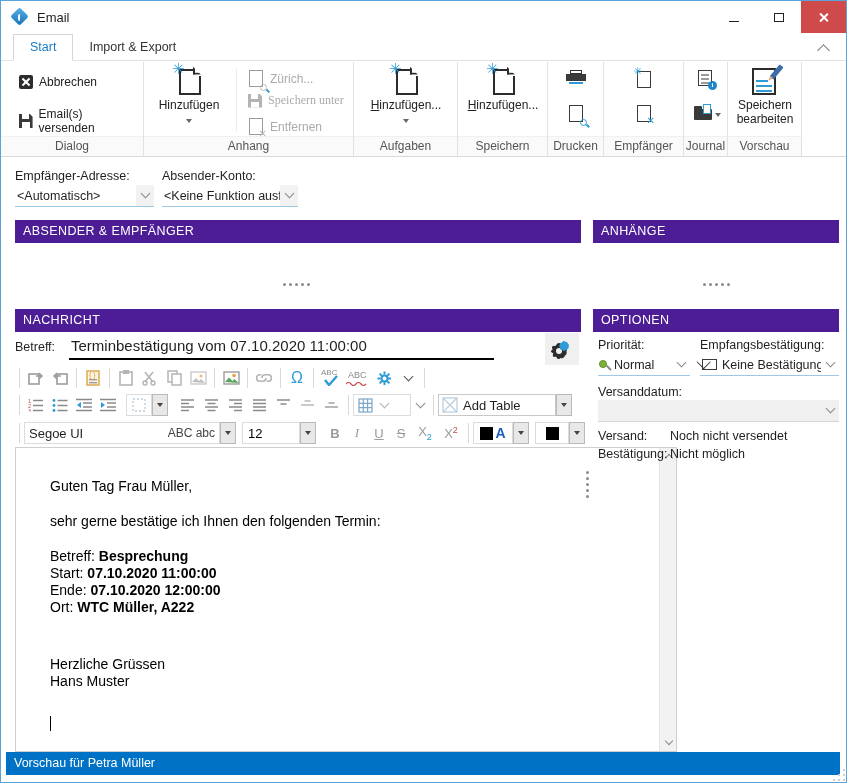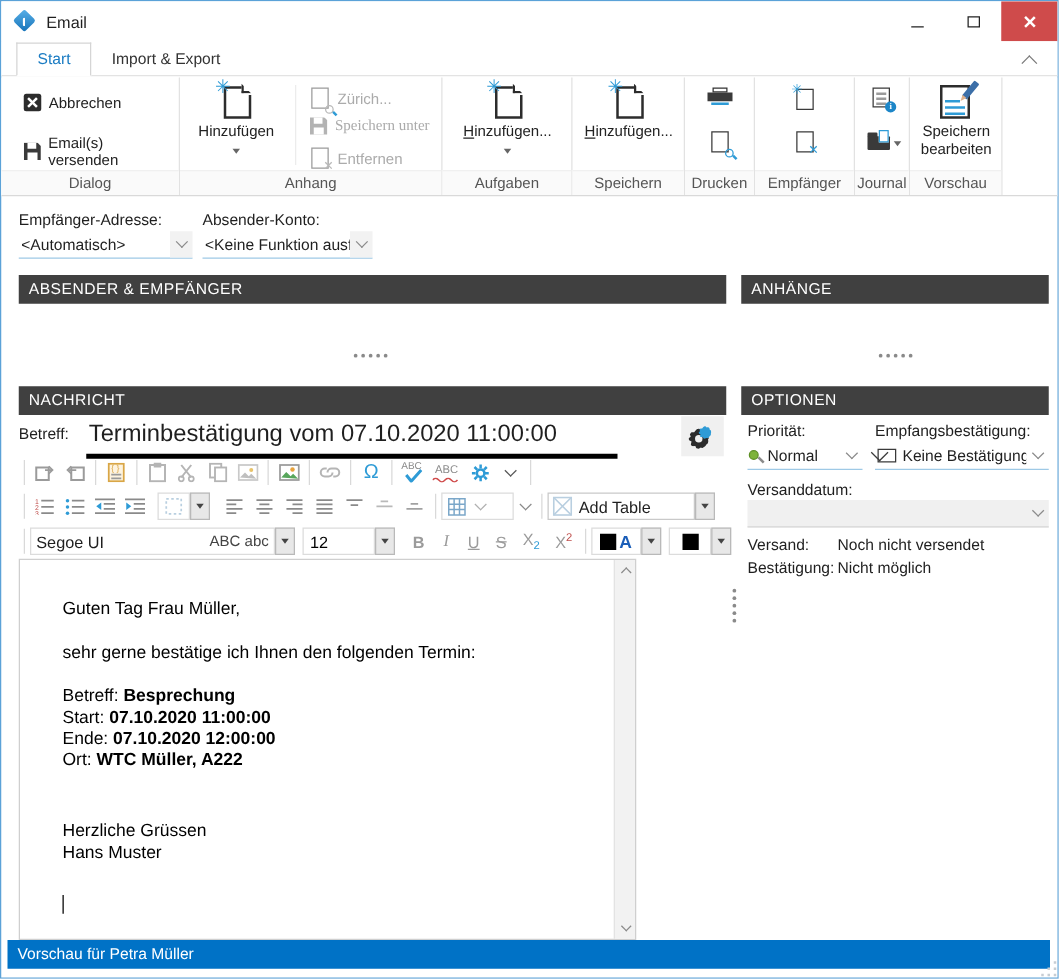--- a/index.html
+++ b/index.html
@@ -77,30 +77,30 @@
   .folder-ic .back { position:absolute; left:0; bottom:0; width:18px; height:11px; background:#3a3a3a; border-radius:1px; }
   .folder-ic .tab-f { position:absolute; left:0; top:0; width:8px; height:4px; background:#3a3a3a; border-radius:1px; }
   .folder-ic .pg { position:absolute; right:1px; top:-2px; width:8px; height:10px; background:#fff; border:1.4px solid #2e9bd6; }
 
   
   .lbl { font-size:12.5px; color:#1f1f1f; }
   .combo { position:absolute; height:22px; background:#fff; border-bottom:1px solid #9ec9e6; display:flex; align-items:center; font-size:12.5px; color:#1f1f1f; }
   .combo .ctext { flex:1; overflow:hidden; white-space:nowrap; padding-left:2px; }
   .combo .carrow { width:18px; height:100%; display:flex; align-items:center; justify-content:center; background:#f2f2f2; }
   .chev-dn { width:7px; height:7px; border-right:1.6px solid #8a8a8a; border-bottom:1.6px solid #8a8a8a; transform:rotate(45deg); margin-top:-4px; }
-  .sec-hdr { position:absolute; height:23px; background:#404040; color:#fff; font-size:12.5px; letter-spacing:0.4px; line-height:23px; padding-left:8px; }
+  .sec-hdr { position:absolute; height:23px; background:#4c1d95; color:#fff; font-size:12.5px; letter-spacing:0.4px; line-height:23px; padding-left:8px; }
   .an-row { position:absolute; display:flex; font-size:12.5px; color:#1f1f1f; }
   .an-cell { border:1px solid #cfcfcf; border-top:none; background:#fff; height:22px; line-height:21px; }
   .dots-h { position:absolute; display:flex; gap:3px; }
   .dots-h i { width:3px; height:3px; background:#8a8a8a; border-radius:50%; }
   .dots-v { position:absolute; display:flex; flex-direction:column; gap:3px; }
   .dots-v i { width:3px; height:3px; background:#8a8a8a; border-radius:50%; }
 
   
-  .subject-input { position:absolute; border-bottom:4px solid #000000; font-size:19px; color:#1f1f1f; padding:2px 0 4px 2px; }
+  .subject-input { position:absolute; border-bottom:2px solid #000000; font-size:15px; color:#1f1f1f; padding:2px 0 4px 2px; }
   .gear-btn { position:absolute; width:34px; height:32px; background:#f0f0f0; display:flex; align-items:center; justify-content:center; }
   .gear { position:relative; width:16px; height:16px; background:#2c2c2c; border-radius:50%;
           clip-path:polygon(50% -10%, 63% 10%, 85% 4%, 88% 28%, 110% 37%, 96% 55%, 108% 74%, 86% 80%, 82% 103%, 60% 94%, 42% 108%, 33% 86%, 8% 88%, 14% 64%, -8% 53%, 10% 40%, 2% 17%, 27% 18%); }
   .gear::after { content:""; position:absolute; left:5px; top:5px; width:6px; height:6px; border-radius:50%; background:#f0f0f0; }
   .gear-small { position:absolute; right:4px; top:2px; width:10px; height:10px; background:#2e9bd6; border-radius:50%;
           clip-path:polygon(50% -10%, 63% 10%, 85% 4%, 88% 28%, 110% 37%, 96% 55%, 108% 74%, 86% 80%, 82% 103%, 60% 94%, 42% 108%, 33% 86%, 8% 88%, 14% 64%, -8% 53%, 10% 40%, 2% 17%, 27% 18%); }
 
   .tbrow { position:absolute; left:14px; display:flex; align-items:center; height:26px; }
   .tbtn { width:24px; height:22px; display:flex; align-items:center; justify-content:center; font-size:13px; color:#8a8a8a; }
   .tbtn.blue { color:#2e9bd6; }
@@ -614,21 +614,21 @@
       </div>
     <div style="width:6px;"></div>
     <div class="ddbox" style="width:34px;justify-content:center;border-color:#dcdcdc;">
       <span class="swatch"></span>
     </div>
     <div class="ddarrow-btn">
         <div class="tri"></div>
       </div>
   </div>
 
-  <div class="editor" style="left:14px;top:446px;width:494px;height:305px;">
+  <div class="editor" style="left:14px;top:446px;width:662px;height:305px;">
     <div class="ed-inner">
       <div class="ed-line">Guten Tag Frau Müller,</div>
       <div class="ed-line" style="margin-top:18px;">sehr gerne bestätige ich Ihnen den folgenden Termin:</div>
       <div class="ed-fields">
         <div class="ed-line"><span>Betreff:</span> <span class="ed-b">Besprechung</span></div>
         <div class="ed-line"><span>Start:</span> <span class="ed-b">07.10.2020 11:00:00</span></div>
         <div class="ed-line"><span>Ende:</span> <span class="ed-b">07.10.2020 12:00:00</span></div>
         <div class="ed-line"><span>Ort:</span> <span class="ed-b">WTC Müller, A222</span></div>
       </div>
       <div class="ed-line" style="margin-top:40px;">Herzliche Grüssen</div>

